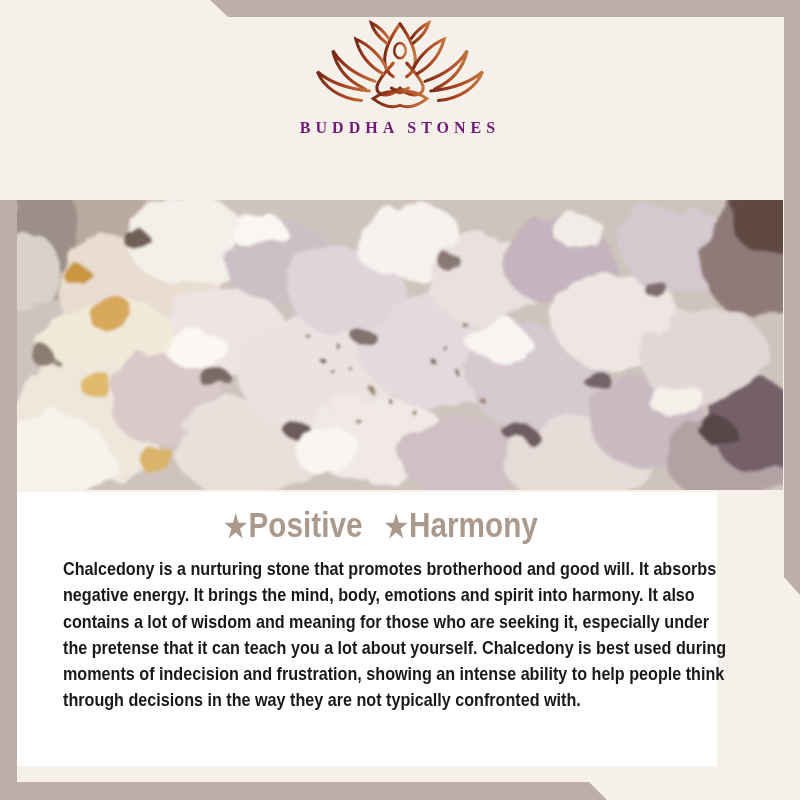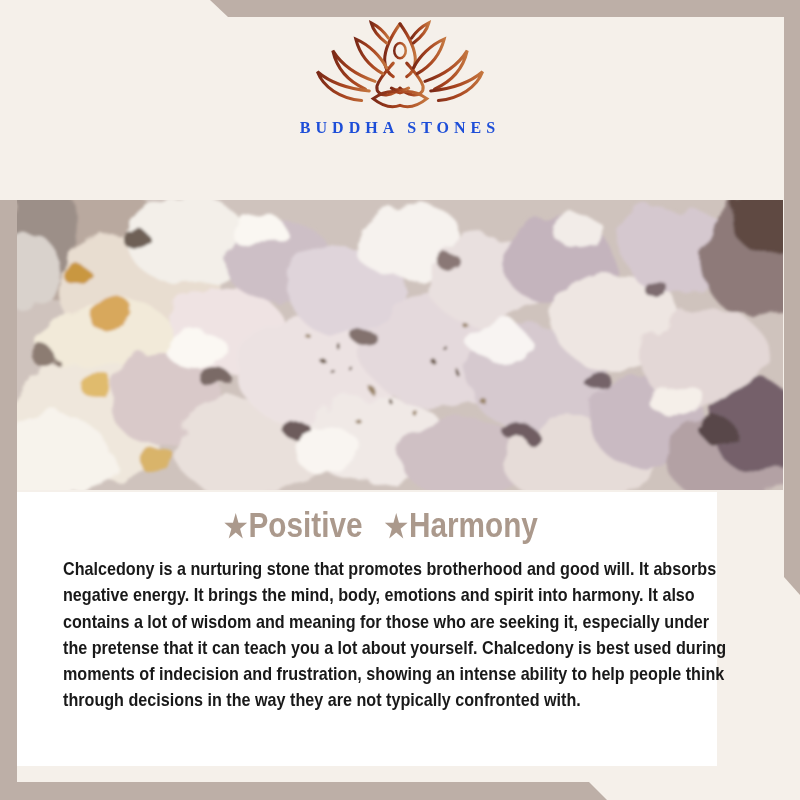--- a/index.html
+++ b/index.html
@@ -13,21 +13,21 @@
     clip-path:polygon(0 0,100% 0,100% 100%,18px 100%);}
   .band-right{right:0;top:0;width:16px;height:595px;
     clip-path:polygon(0 0,100% 0,100% 100%,0 calc(100% - 18px));}
   .band-left{left:0;top:200px;width:17px;height:600px;}
   .band-bottom{left:0;bottom:0;width:607px;height:18px;
     clip-path:polygon(0 0,589px 0,100% 100%,0 100%);}
   
   .logo-wrap{position:absolute;left:0;top:18px;width:100%;text-align:center;}
   .brand-name{
     margin-top:1px;font-family:"Liberation Serif",serif;font-weight:600;
-    font-size:16px;letter-spacing:5px;color:#1d4ed8;
+    font-size:16px;letter-spacing:5px;color:#701a75;
   }
   
   .banner{
     position:absolute;left:167px;top:139px;width:487px;height:52px;
     background:#ffffff;display:flex;align-items:center;justify-content:center;
   }
   .banner .title{
     font-size:38px;font-weight:700;color:#a3958e;letter-spacing:0;
     transform:scaleX(0.85);white-space:nowrap;
   }

